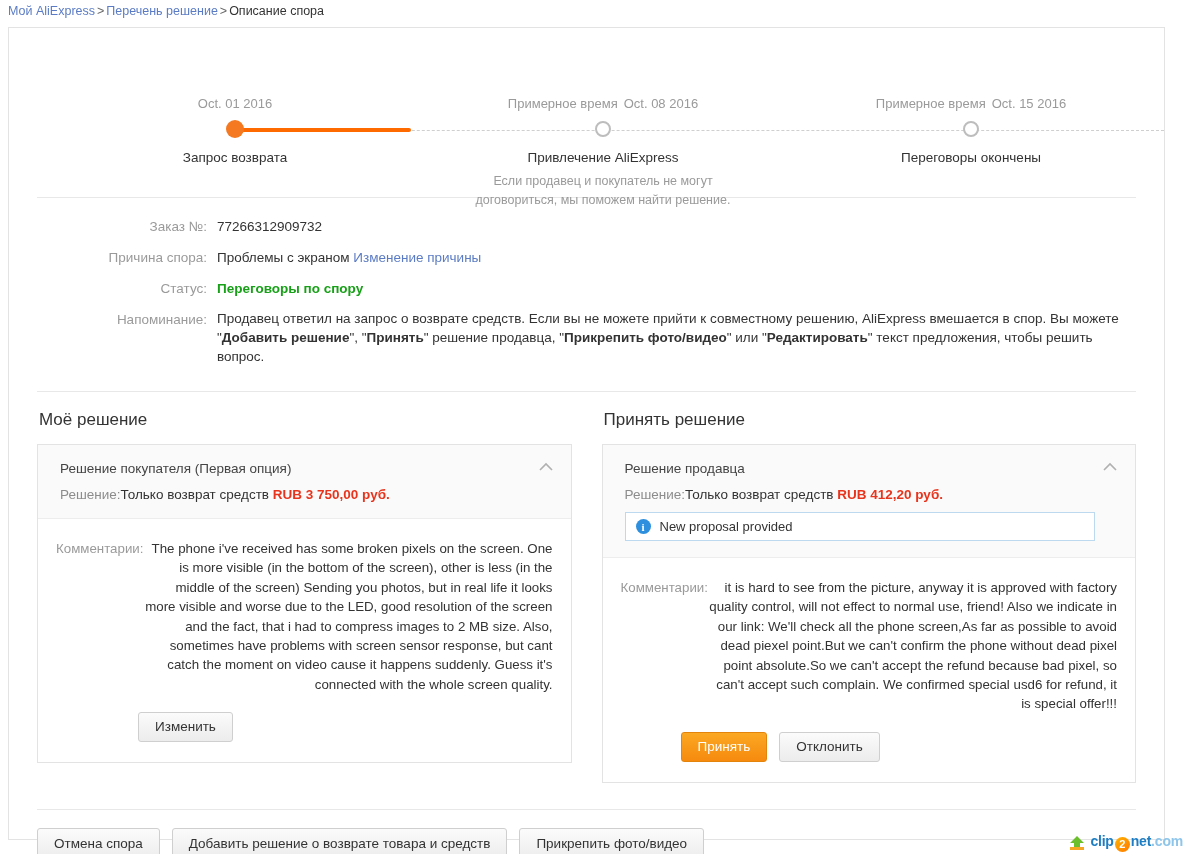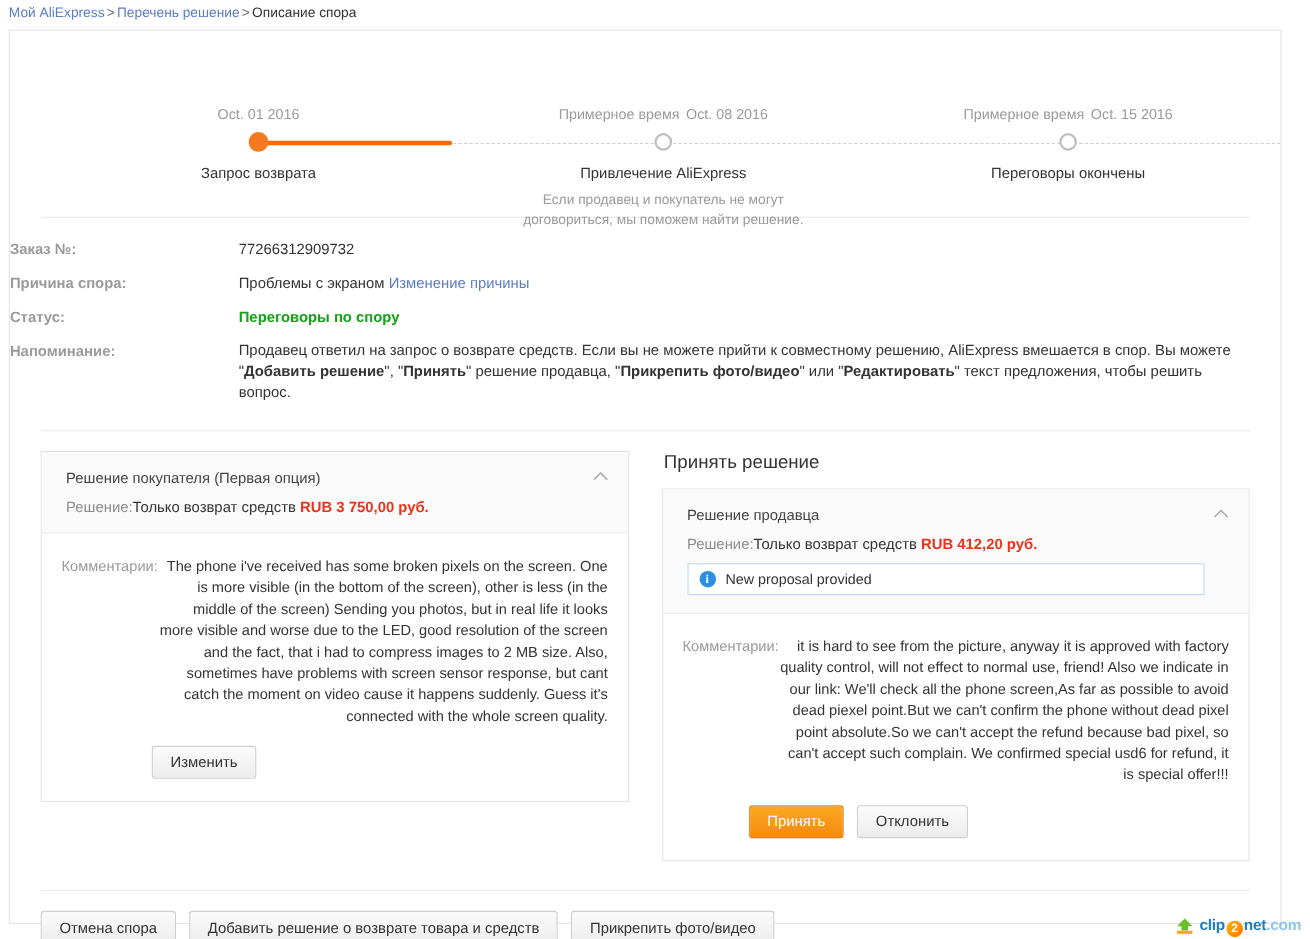--- a/index.html
+++ b/index.html
@@ -66,22 +66,22 @@
     font-size: 12.5px; color: #9a9a9a; width: 260px;
     text-align: center; line-height: 19px;
   }
 
   .hr { height: 1px; background: #e8e8e8; margin: 0 28px; }
 
   
   .details { padding: 18px 0 16px 0; }
   .drow { display: flex; font-size: 13.5px; line-height: 22px; margin-bottom: 9px; }
   .dlabel {
-    width: 208px; padding-right: 10px;
-    color: #9a9a9a; flex: 0 0 208px; font-weight: bold;
+    width: 208px; text-align: right; padding-right: 10px;
+    color: #9a9a9a; flex: 0 0 208px;
   }
   .dval { color: #333; flex: 1; padding-right: 30px; }
   .dval a { color: #5b7cc4; text-decoration: none; }
   .status-ok { color: #18a018; font-weight: bold; }
   .reminder { line-height: 19px; }
   .reminder b { color: #333; }
 
   
   .cols { display: flex; padding: 0 28px; gap: 30px; margin-top: 18px; }
   .col { flex: 1 1 0; min-width: 0; }
@@ -216,20 +216,21 @@
         <div class="dlabel">Напоминание:</div>
         <div class="dval reminder" id="reminder-text"><span>Продавец ответил на запрос о возврате средств. Если вы не можете прийти к совместному решению, AliExpress вмешается в спор. Вы можете "</span><b>Добавить решение</b><span>", "</span><b>Принять</b><span>" решение продавца, "</span><b>Прикрепить фото/видео</b><span>" или "</span><b>Редактировать</b><span>" текст предложения, чтобы решить вопрос.</span></div>
       </div>
     </div>
 
     <div class="hr"></div>
 
     <div class="cols">
 
       <div class="col">
+        <h2 class="col-title">Моё решение</h2>
         <div class="card">
           <div class="card-head">
             <div class="card-head-title">Решение покупателя (Первая опция)</div>
             <div class="card-head-sol"><span>Решение:</span><span class="solval">Только возврат средств</span> <span class="amount">RUB 3 750,00 руб.</span></div>
             <div class="chevron">
               <svg width="18" height="18" viewBox="0 0 18 18">
                   <polyline points="3,11 9,5 15,11" fill="none" stroke="#b0b0b0" stroke-width="1.6"></polyline>
                 </svg>
             </div>
           </div>

